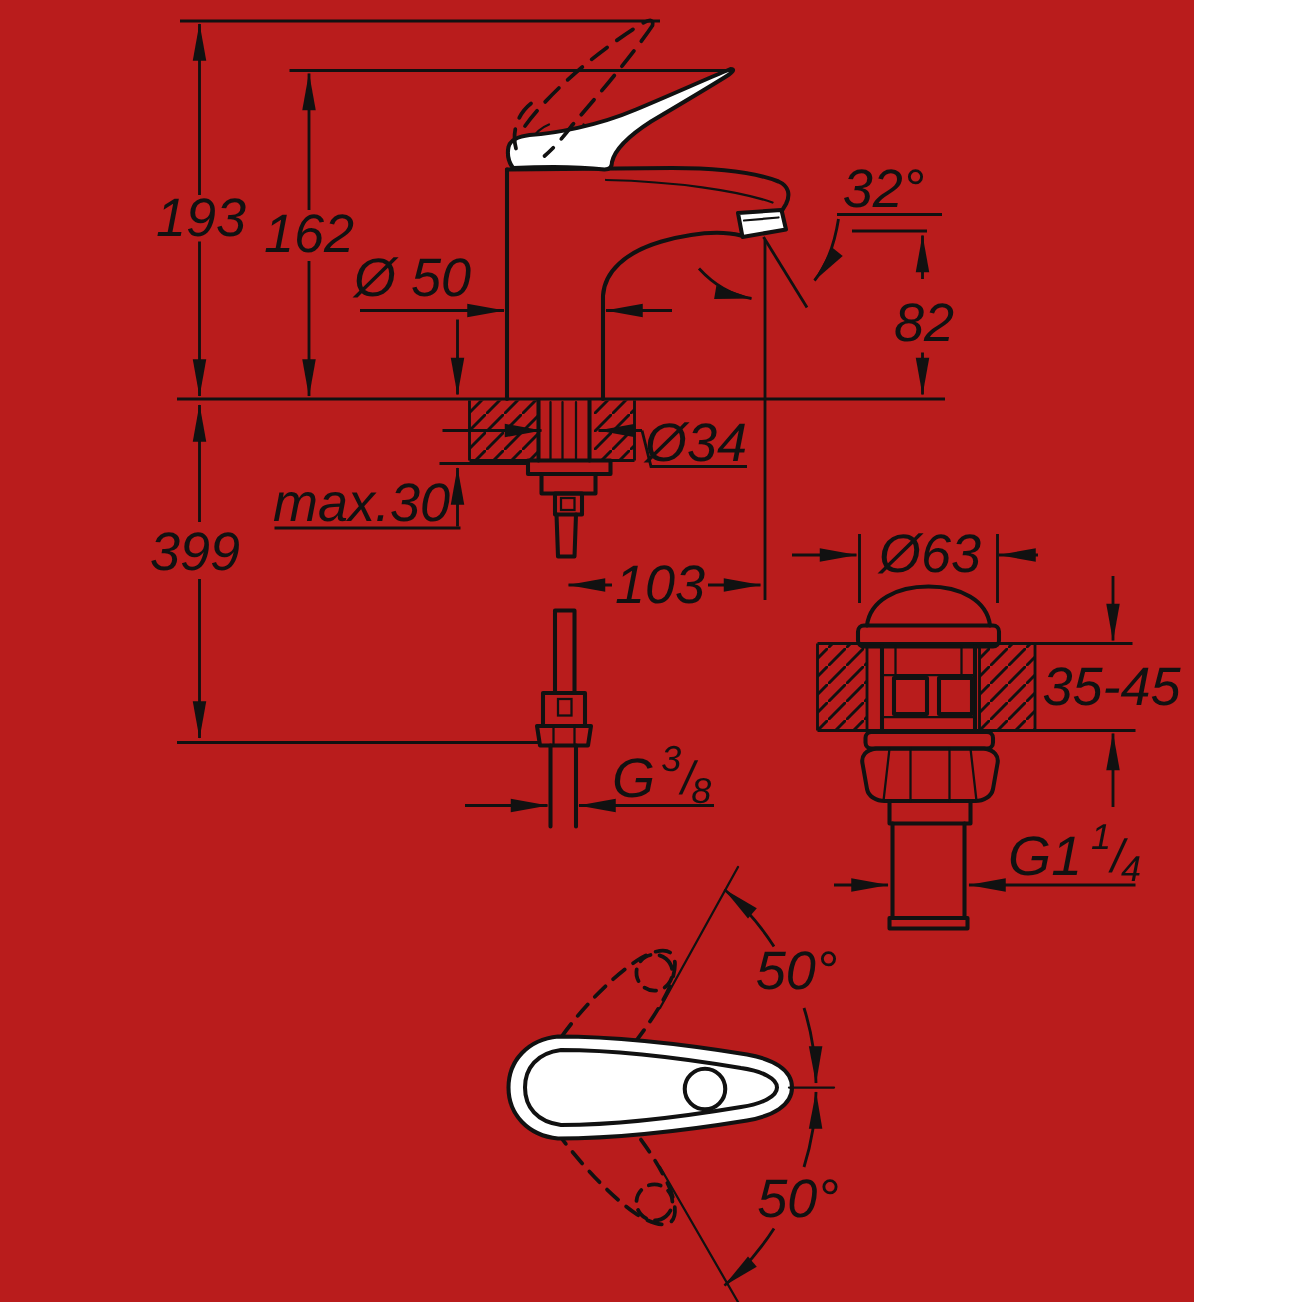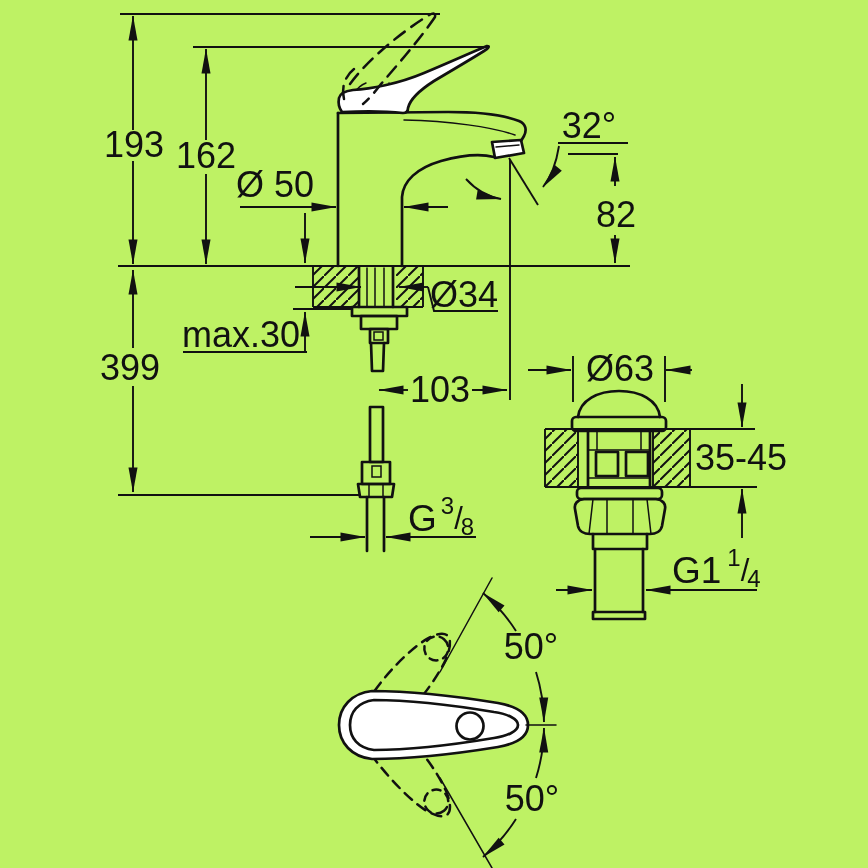--- a/index.html
+++ b/index.html
@@ -1,16 +1,16 @@
 <!DOCTYPE html>
 <html><head>
 <meta charset="utf-8">
 <style>
   html,body{margin:0;padding:0;background:#fff;}
-  .stage{width:868px;height:868px;background:#bef264;position:relative;overflow:hidden;}
+  .stage{width:796px;height:868px;background:#b91c1c;position:relative;overflow:hidden;font-style:italic;}
   svg{display:block;}
   text{font-family:"Liberation Sans","DejaVu Sans",sans-serif;fill:#111;}
   .dim-text{font-size:36px;}
   .thread-main{font-size:37px;}
   .frac{font-size:24px;}
   .slash{font-size:31px;}
   .ln{stroke:#111;stroke-width:1.9;fill:none;}
   .art{stroke:#111;stroke-width:2.7;fill:none;stroke-linecap:round;stroke-linejoin:round;}
   .art-f{stroke:#111;stroke-width:2.7;fill:#fff;stroke-linejoin:round;}
   .thin{stroke:#111;stroke-width:1.5;fill:none;stroke-linecap:round;}

